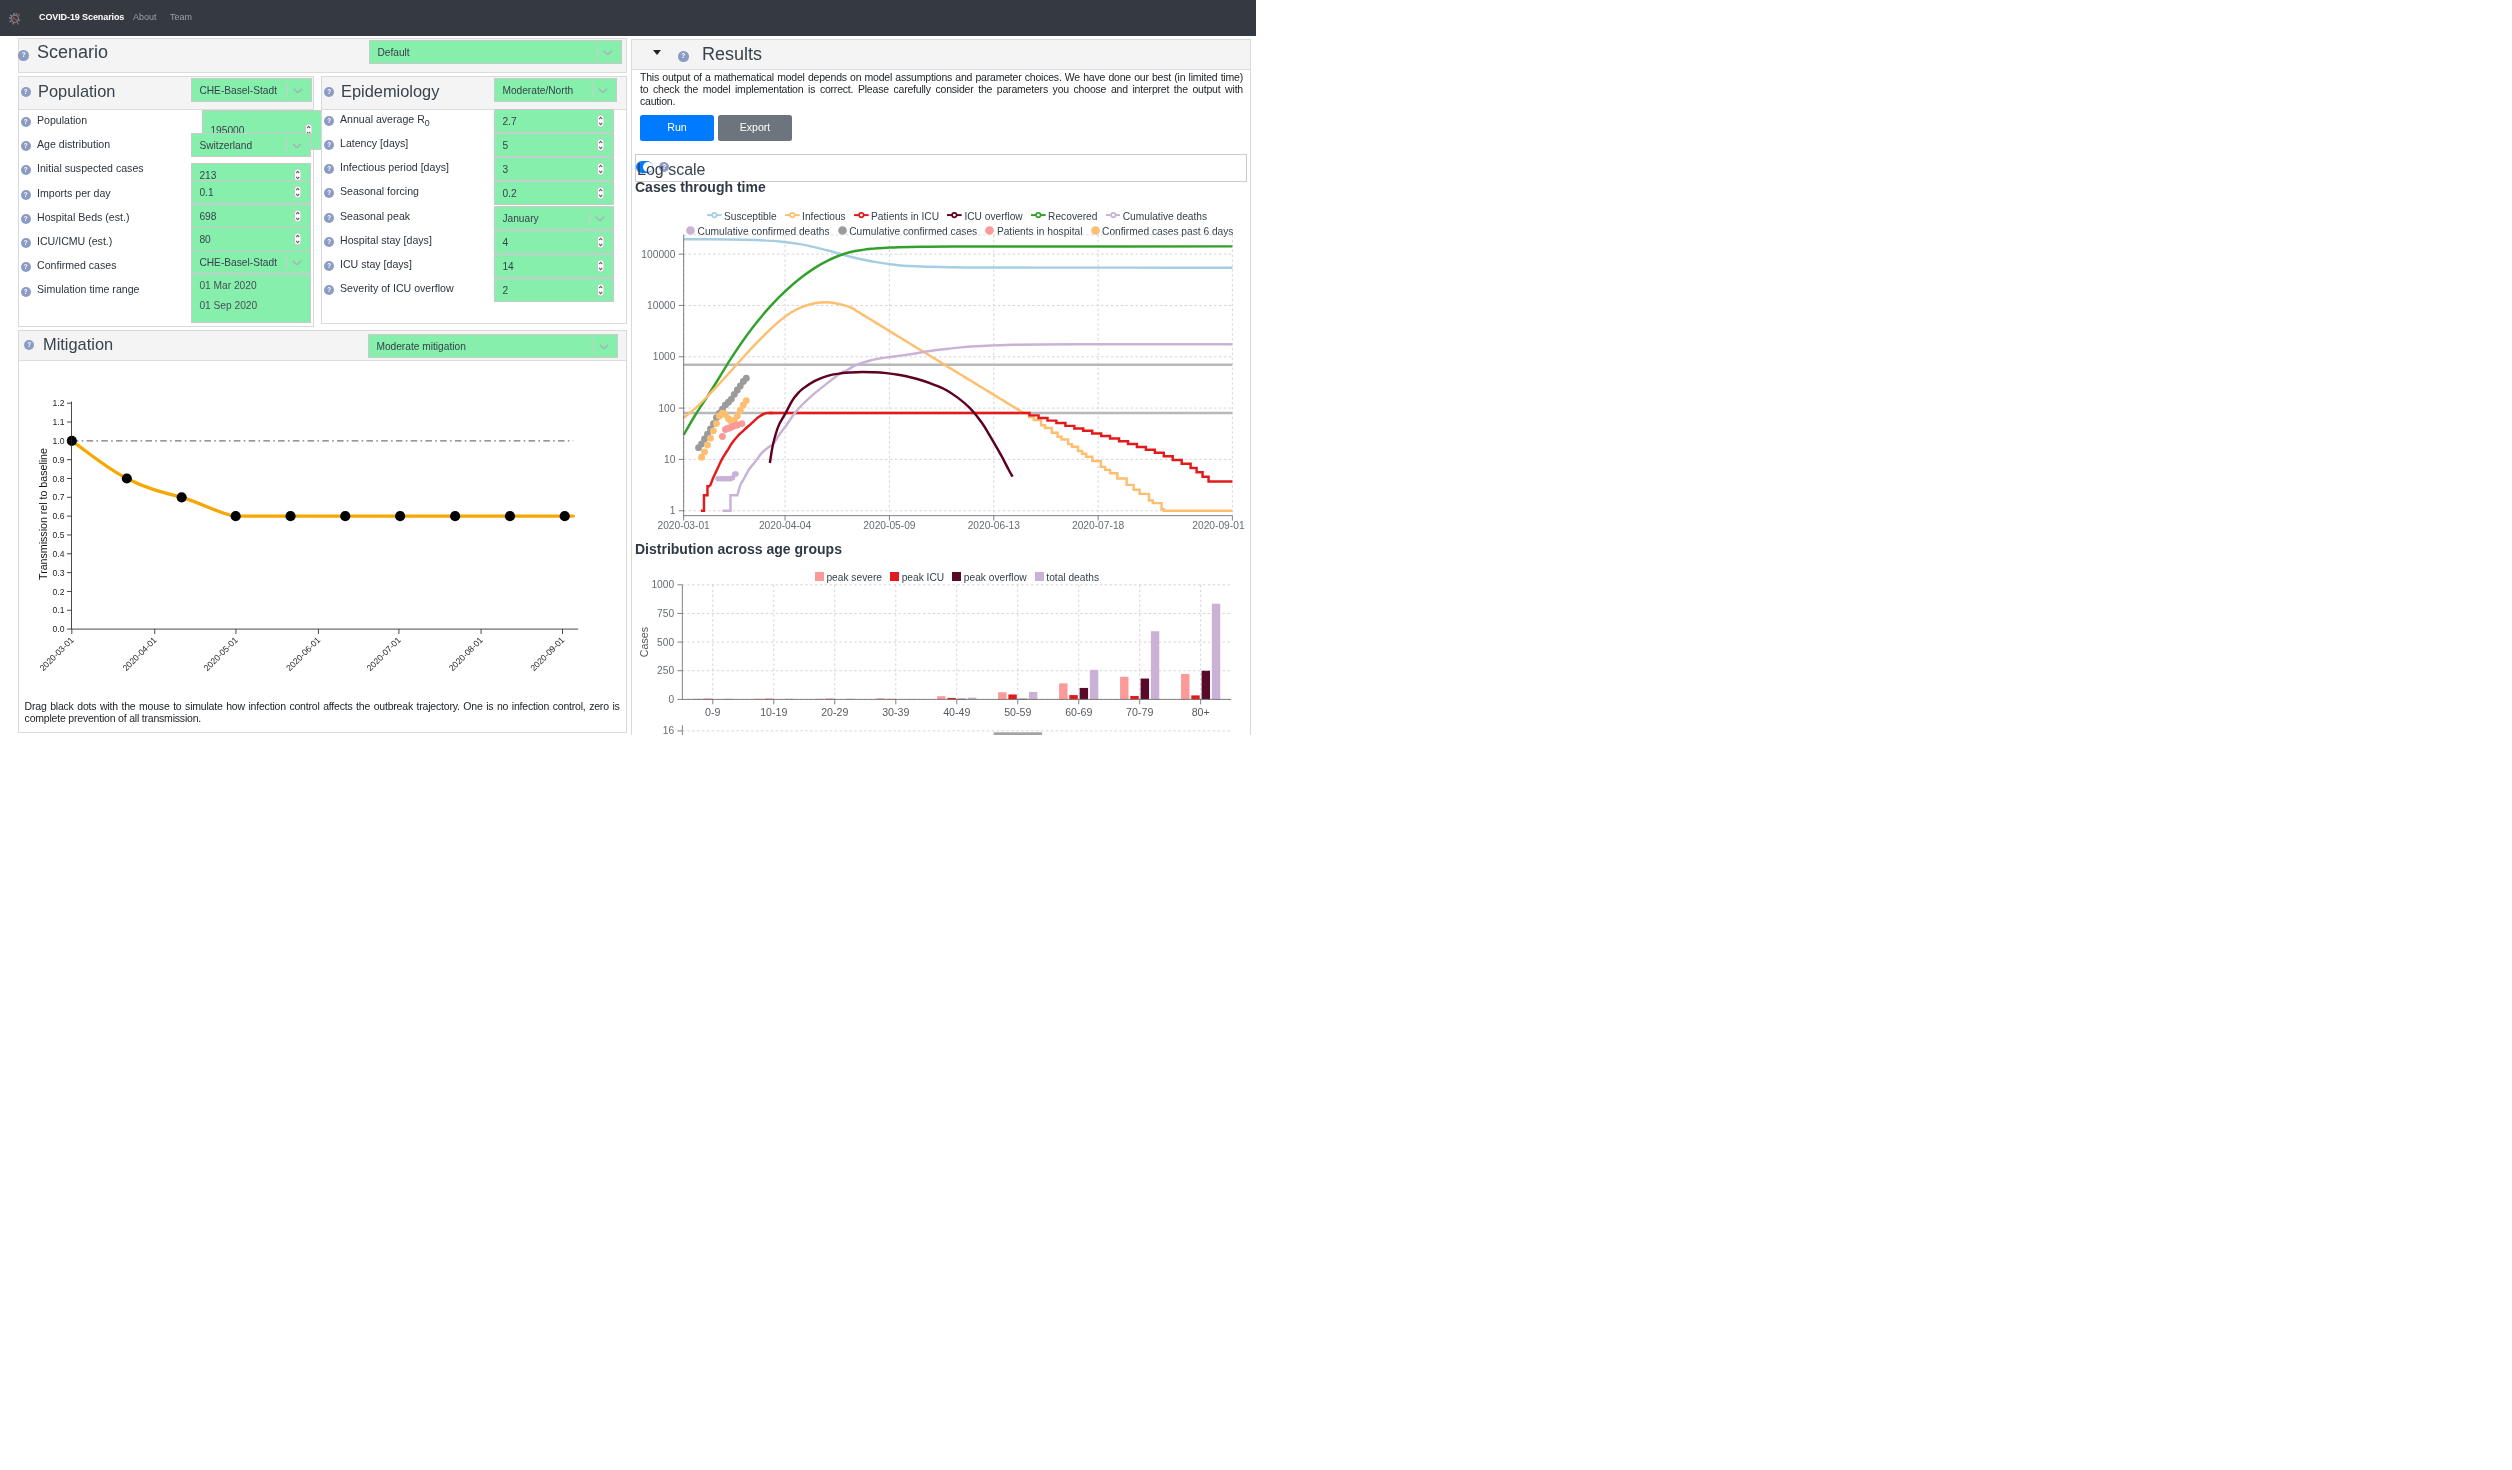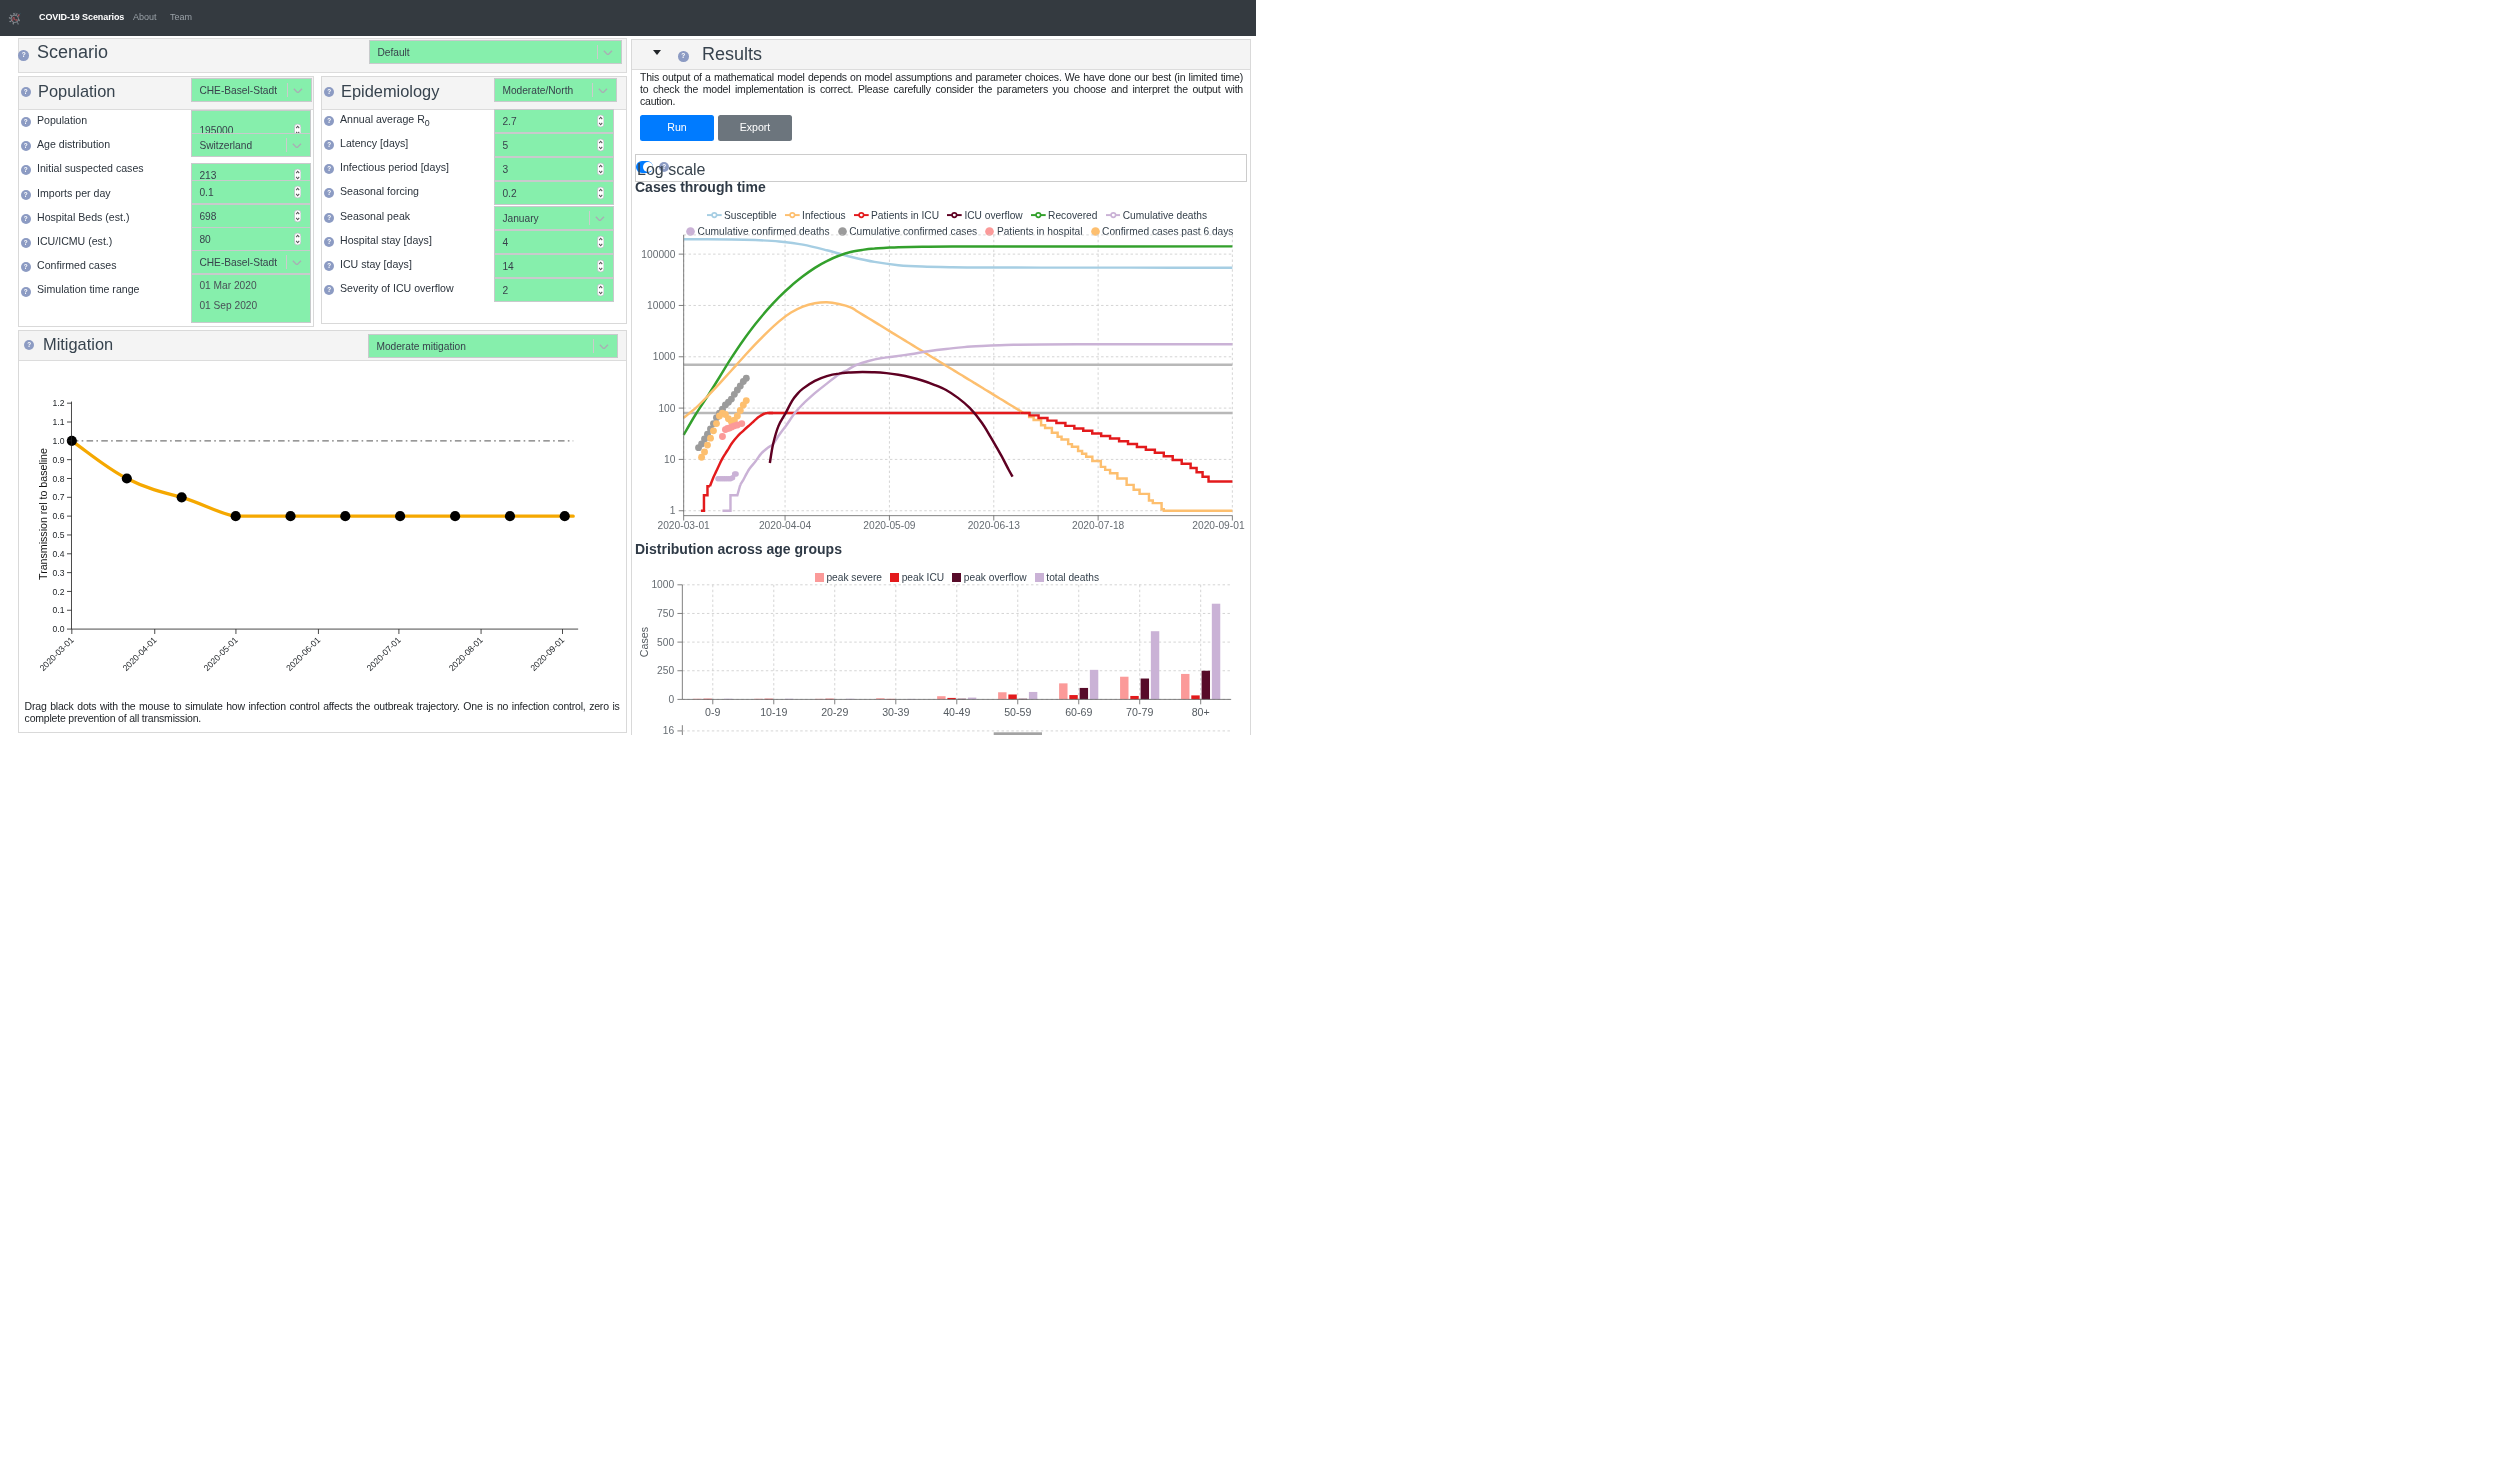--- a/index.html
+++ b/index.html
@@ -23,21 +23,21 @@
 .datet { position:absolute; left:7.4px; font-size:10.2px; color:#495057; }
 .gl { stroke:#ccc; stroke-width:1; stroke-dasharray:3 3; fill:none; }
 .ax { stroke:#666; stroke-width:1; fill:none; }
 .cv { fill:none; stroke-width:3; }
 .tl { font-size:12.5px; fill:#666c72; }
 .tl2 { font-size:13px; fill:#555b61; }
 .max { stroke:#222; stroke-width:1; fill:none; }
 .mtl { font-size:10.5px; fill:#212529; }
 .myl { font-size:13px; fill:#111; }
 .btn { position:absolute; color:#fff; font-size:10.6px; text-align:center; border-radius:2.5px; }
-.li { display:inline-flex; align-items:center; margin:0 4.1px; gap:2.5px; }
+.li { display:inline-flex; margin:0 4.1px; gap:2.5px; }
 .legend { position:absolute; width:550px; text-align:center; font-size:10.2px; color:#333f4a; white-space:nowrap; }
 .hd { position:absolute; font-size:14px; font-weight:600; color:#2f3a46; }
 .para { position:absolute; font-size:10.5px; color:#212529; text-align:justify; line-height:12px; letter-spacing:-0.2px; }
 </style></head>
 <body>
 <div id="page">
 <div id="nav">
       <span class="abs" style="left:8.2px;top:10.6px;line-height:0"><svg width="14" height="14" viewBox="0 0 34 34">
           <circle cx="16.5" cy="19" r="9" fill="none" stroke="#b6bcc2" stroke-width="1.4"></circle>
           <g stroke="#b6bcc2" stroke-width="1.3" fill="none">
@@ -98,21 +98,21 @@
     <span class="help" style="left:20.6px;top:190px;width:10.3px;height:10.3px;font-size:6.4px;line-height:10.3px">?</span>
     <div class="flab" style="left:37px;top:187px">Imports per day</div>
     <span class="help" style="left:20.6px;top:214px;width:10.3px;height:10.3px;font-size:6.4px;line-height:10.3px">?</span>
     <div class="flab" style="left:37px;top:211px">Hospital Beds (est.)</div>
     <span class="help" style="left:20.6px;top:238px;width:10.3px;height:10.3px;font-size:6.4px;line-height:10.3px">?</span>
     <div class="flab" style="left:37px;top:235px">ICU/ICMU (est.)</div>
     <span class="help" style="left:20.6px;top:262px;width:10.3px;height:10.3px;font-size:6.4px;line-height:10.3px">?</span>
     <div class="flab" style="left:37px;top:259px">Confirmed cases</div>
     <span class="help" style="left:20.6px;top:287px;width:10.3px;height:10.3px;font-size:6.4px;line-height:10.3px">?</span>
     <div class="flab" style="left:37px;top:283px">Simulation time range</div>
-    <div class="nin" style="left:191px;top:110px;width:120px;height:40px">
+    <div class="nin" style="left:202px;top:110px;width:120px;height:40px">
       <span class="nint">195000</span>
       <span class="spin"><svg width="7.4" height="13" viewBox="0 0 9 16">
           <rect x="0.5" y="0.5" width="8" height="15" rx="4" fill="#fff" stroke="#b9bec4"></rect>
           <path d="M2.6 5.6 L4.5 3.4 L6.4 5.6" fill="none" stroke="#555" stroke-width="1.3"></path>
           <path d="M2.6 10.4 L4.5 12.6 L6.4 10.4" fill="none" stroke="#555" stroke-width="1.3"></path>
         </svg></span>
     </div>
     <div class="nin" style="left:191px;top:133px;width:120px;height:24px">
       <span class="nint">Switzerland</span>
       <span class="seldiv"></span>

